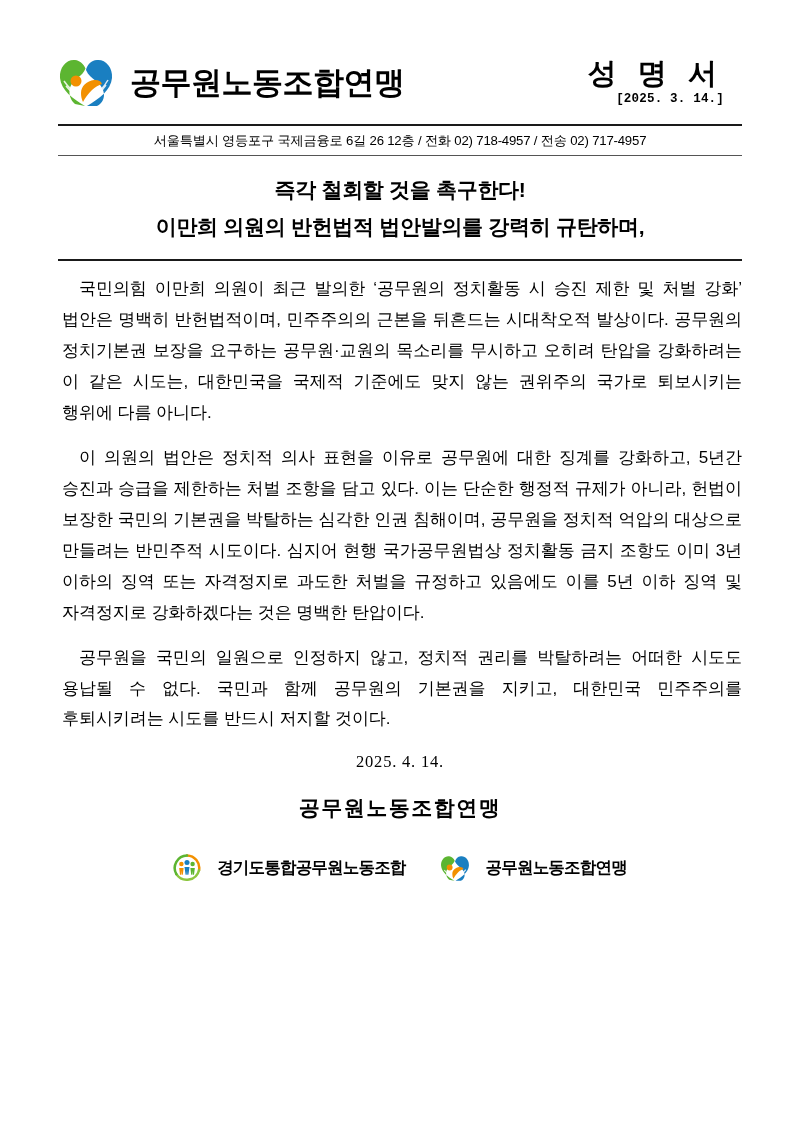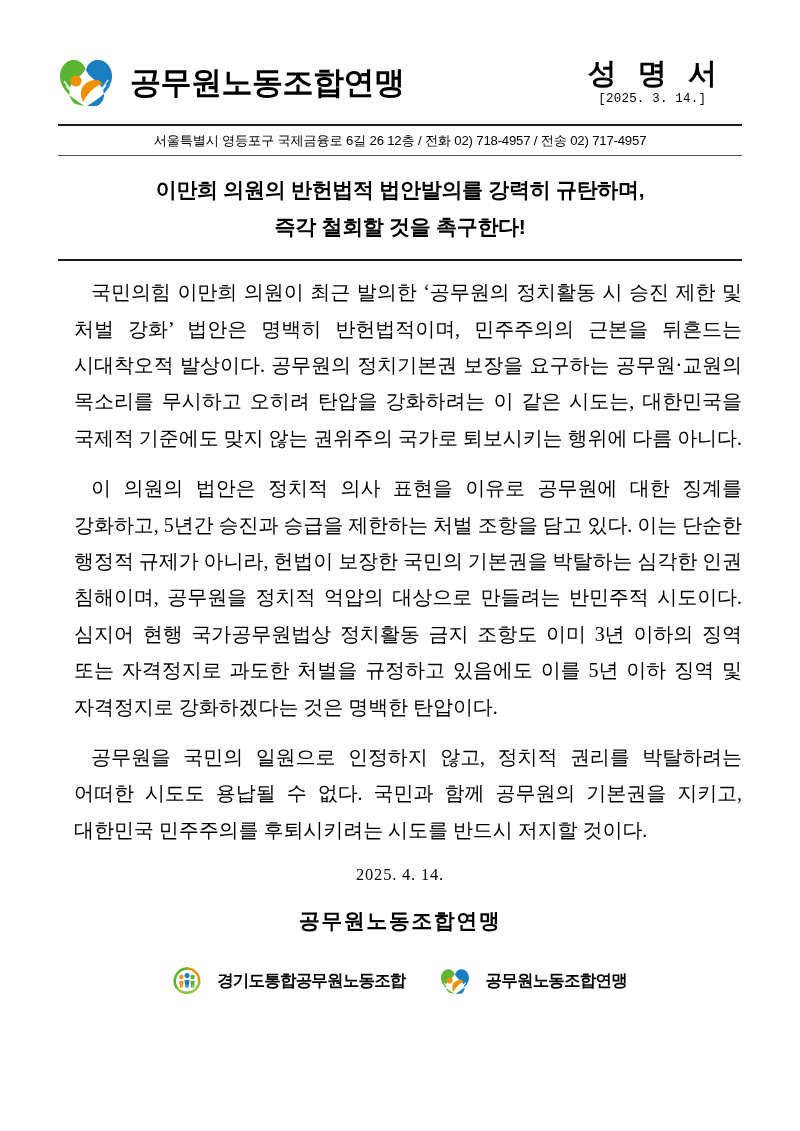--- a/index.html
+++ b/index.html
@@ -57,24 +57,25 @@
     font-family: Liberation Serif, serif;
     font-weight: 700;
     font-size: 29px;
     letter-spacing: 7px;
     line-height: 1.05;
     padding-left: 7px;
     text-align: right;
   }
   .doc-date {
     font-family: "Liberation Mono", "DejaVu Sans Mono", monospace;
-    font-weight: 400;
+    font-weight: 700;
     font-size: 12.5px;
     letter-spacing: 0.2px;
     margin-top: 3px;
+    text-align: right;
   }
 
   
   .rule-thick { border-top: 2.5px solid #1a1a1a; margin-top: 16px; }
   .rule-thin  { border-top: 1.2px solid #555555; }
   .rule-mid   { border-top: 2px solid #1a1a1a; }
 
   
   .contact {
     text-align: center;
@@ -108,27 +109,27 @@
     font-size: 21px;
     letter-spacing: -0.3px;
     line-height: 1.75;
     padding: 16px 0 14px;
   }
   .headline .hl-line { display: block; }
 
   
   .body-copy { padding-top: 13px; }
   .para {
-    font-family: Liberation Serif, serif;
-    font-size: 20px;
+    font-family: Liberation Sans, sans-serif;
+    font-size: 17px;
     line-height: 1.82;
     text-align: justify;
     text-justify: inter-character;
     text-indent: 17px;
-    margin: 0 0 14px 16px;
+    margin: 0 0 14px 4px;
     word-break: keep-all;
     letter-spacing: -0.05px;
   }
 
   
   .closing { text-align: center; margin-top: 4px; }
   .closing-date {
     font-family: "Liberation Serif", "DejaVu Serif", serif;
     font-size: 16.5px;
     letter-spacing: 0.8px;
@@ -197,22 +198,22 @@
 
   <div class="rule-thick"></div>
 
   <div class="contact">
     <div class="contact-line">서울특별시 영등포구 국제금융로 6길 26 12층 / 전화 02) 718-4957 / 전송  02) 717-4957</div>
   </div>
 
   <div class="rule-thin"></div>
 
   <div class="headline">
+    <span class="hl-line">즉각 철회할 것을 촉구한다!</span>
     <span class="hl-line">이만희 의원의 반헌법적 법안발의를 강력히 규탄하며,</span>
-    <span class="hl-line">즉각 철회할 것을 촉구한다!</span>
   </div>
 
   <div class="rule-mid"></div>
 
   <div class="body-copy">
     <p class="para">국민의힘 이만희 의원이 최근 발의한 ‘공무원의 정치활동 시 승진 제한 및 처벌 강화’ 법안은 명백히 반헌법적이며, 민주주의의 근본을 뒤흔드는 시대착오적 발상이다. 공무원의 정치기본권 보장을 요구하는 공무원·교원의 목소리를 무시하고 오히려 탄압을 강화하려는 이 같은 시도는, 대한민국을 국제적 기준에도 맞지 않는 권위주의 국가로 퇴보시키는 행위에 다름 아니다.</p>
     <p class="para">이 의원의 법안은 정치적 의사 표현을 이유로 공무원에 대한 징계를 강화하고, 5년간 승진과 승급을 제한하는 처벌 조항을 담고 있다. 이는 단순한 행정적 규제가 아니라, 헌법이 보장한 국민의 기본권을 박탈하는 심각한 인권 침해이며, 공무원을 정치적 억압의 대상으로 만들려는 반민주적 시도이다. 심지어 현행 국가공무원법상 정치활동 금지 조항도 이미 3년 이하의 징역 또는 자격정지로 과도한 처벌을 규정하고 있음에도 이를 5년 이하 징역 및 자격정지로 강화하겠다는 것은 명백한 탄압이다.</p>
     <p class="para">공무원을 국민의 일원으로 인정하지 않고, 정치적 권리를 박탈하려는 어떠한 시도도 용납될 수 없다. 국민과 함께 공무원의 기본권을 지키고, 대한민국 민주주의를 후퇴시키려는 시도를 반드시 저지할 것이다.</p>
   </div>
 

